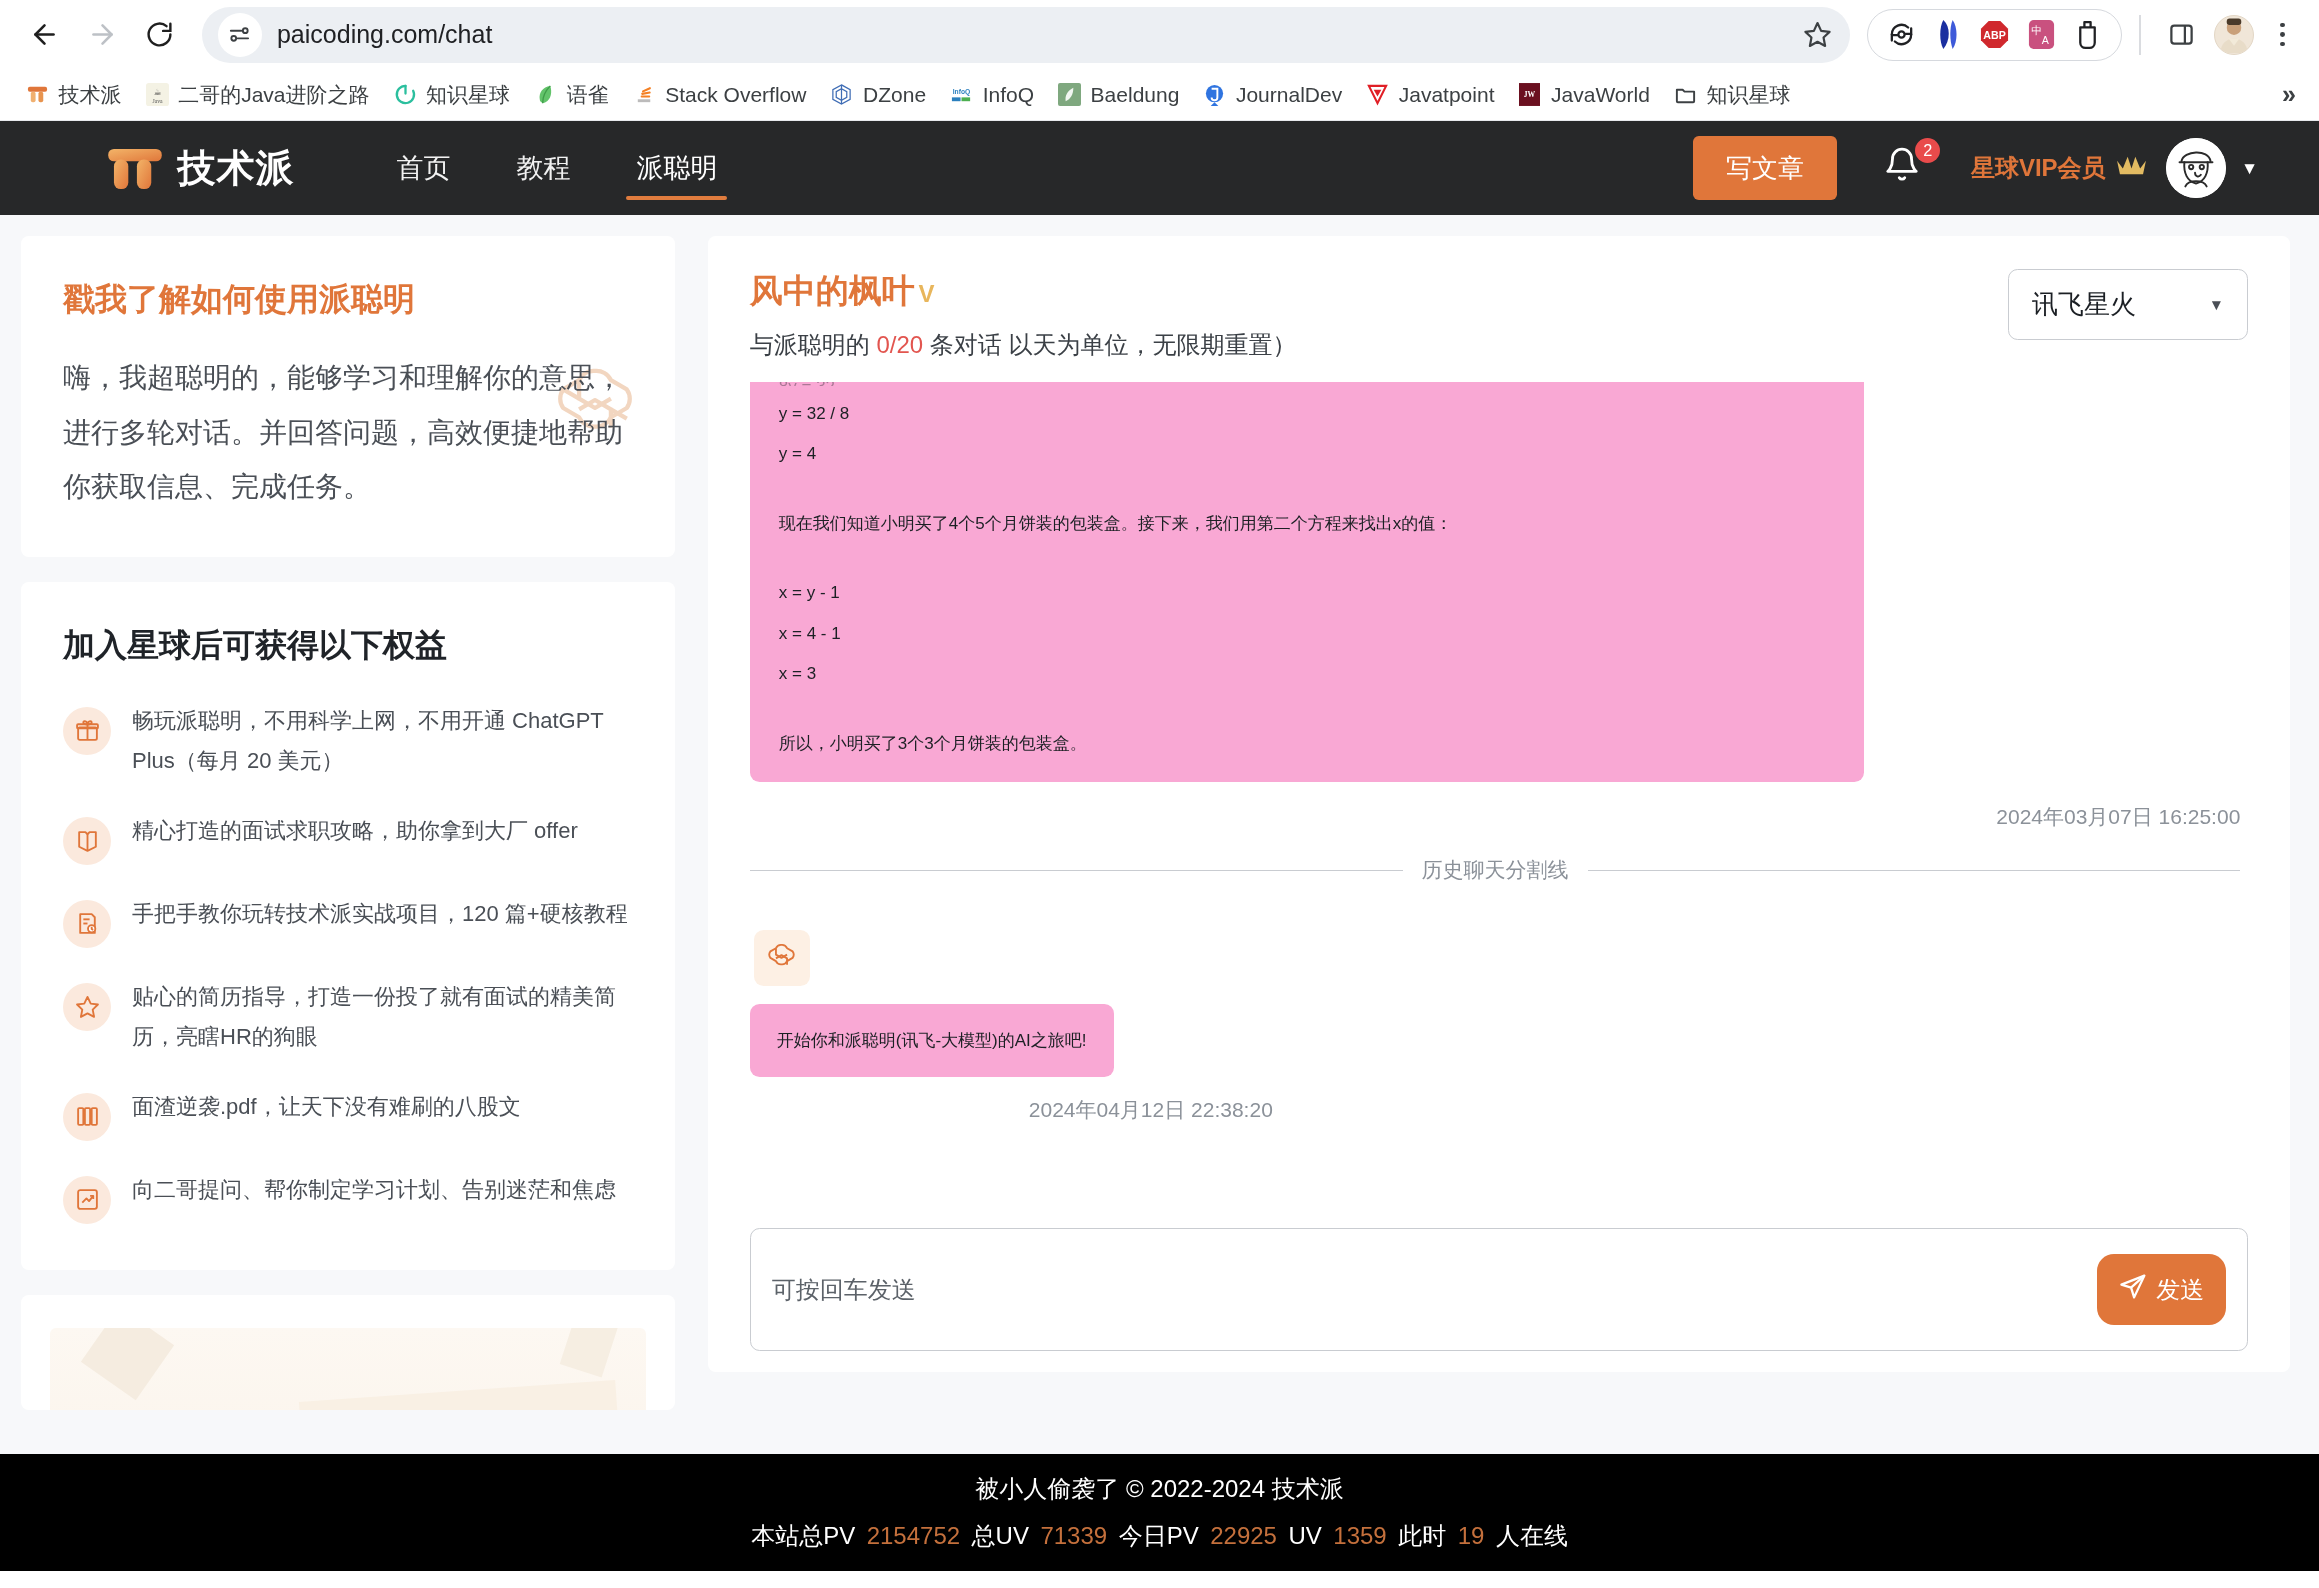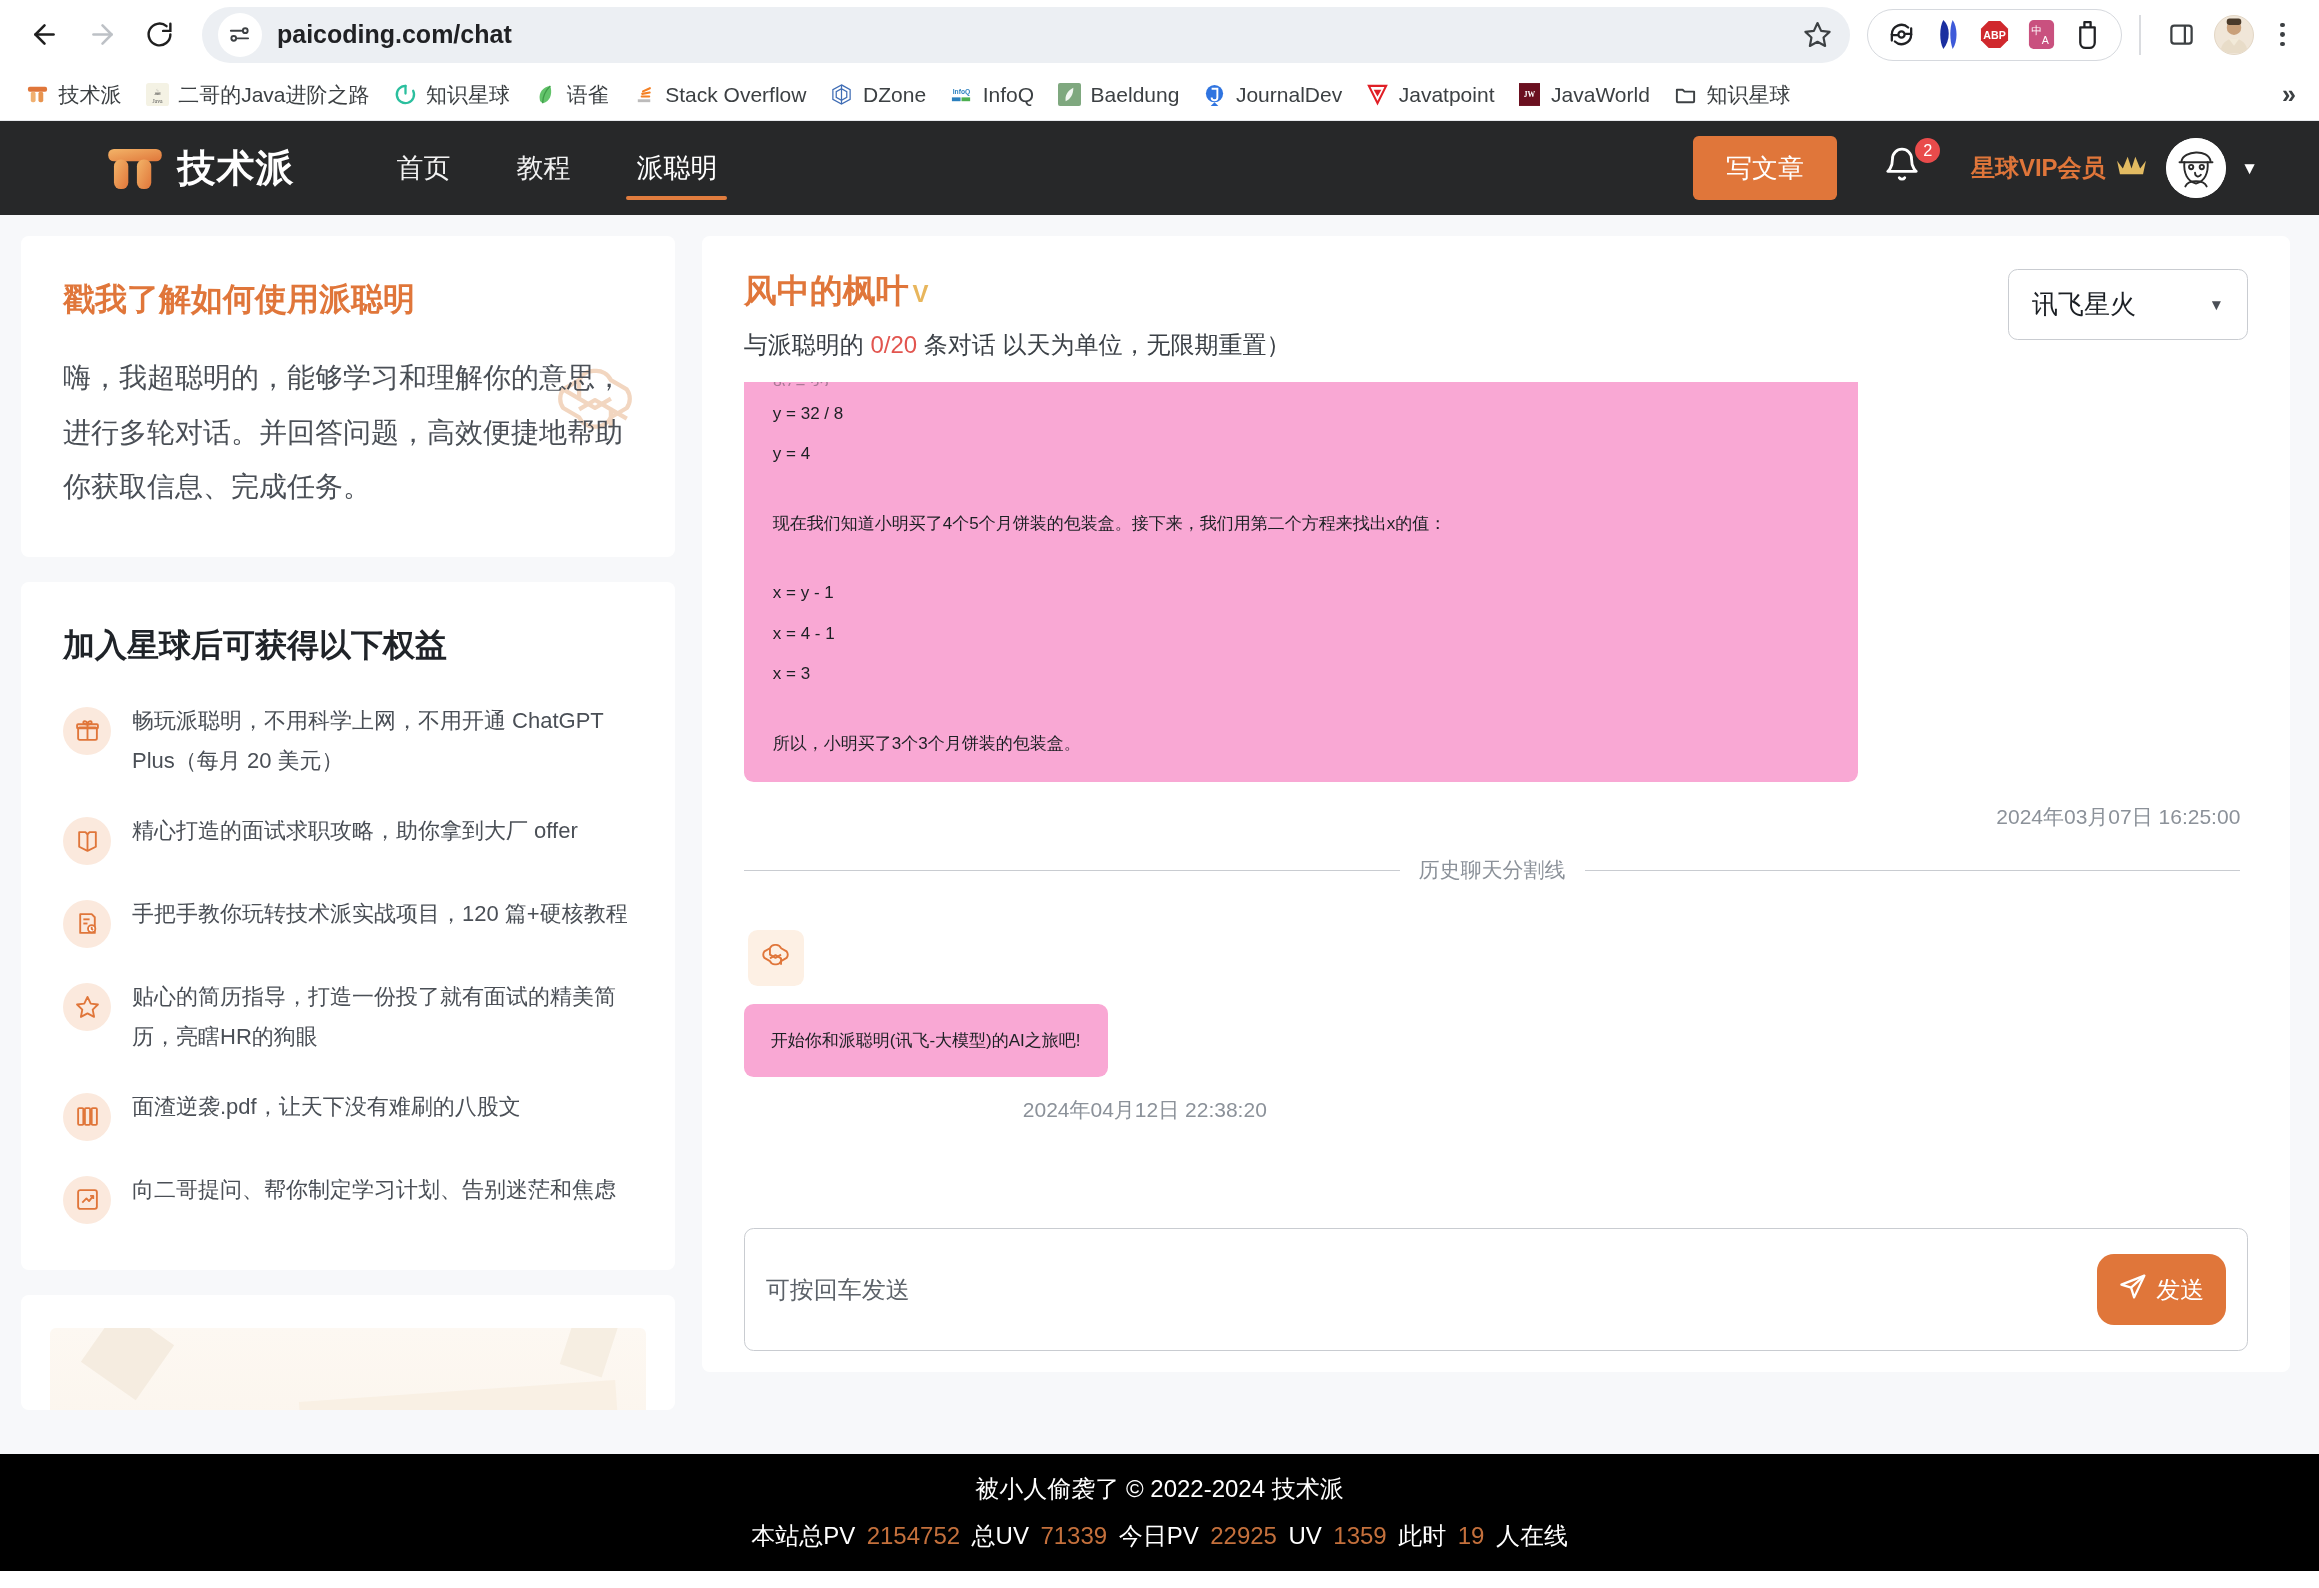--- a/index.html
+++ b/index.html
@@ -19,21 +19,21 @@
   }
   .nav-btn {
     width: 54px; height: 54px; border-radius: 50%;
     display: flex; align-items: center; justify-content: center;
     color: #1f1f1f; flex: none;
   }
   .nav-btn.disabled { color: #bdc1c6; }
   .omnibox {
     flex: 1; height: 56px; background: #eceff3; border-radius: 28px;
     display: flex; align-items: center; padding: 0 9.6px 0 15.4px;
-    margin-left: 11.5px; margin-right: 13.4px; font-weight: bold;
+    margin-left: 11.5px; margin-right: 13.4px;
   }
   .omni-icon-wrap {
     width: 44px; height: 44px; border-radius: 50%; background: #ffffff;
     display: flex; align-items: center; justify-content: center; flex: none;
   }
   .omni-url {
     font-size: 25px; color: #202124; margin-left: 15.4px; flex: 1;
     white-space: nowrap; overflow: hidden;
   }
   .star-btn { width: 46px; height: 46px; display:flex; align-items:center; justify-content:center; flex:none; }
@@ -104,21 +104,21 @@
   .crown { margin-left: 9.6px; font-size: 25px; }
   .avatar-site {
     width: 60px; height: 60px; border-radius: 50%; background: #fff;
     margin-left: 17.3px; display:flex; align-items:center; justify-content:center; overflow:hidden; flex:none;
   }
   .caret-down { margin-left: 15.4px; color: #fff; font-size: 17.3px; }
 
   
   .page-body {
     background: #f7f8fa; height: 1239px; width: 2319px;
-    display: flex; gap: 6px; padding: 21px 0 0 0; overflow: hidden;
+    display: flex; gap: 12px; padding: 21px 0 0 0; overflow: hidden;
   }
   .sidebar { width: 692px; padding: 0 17.3px 0 21px; flex: none; }
   .card { background: #fff; border-radius: 7.7px; padding: 42px 42px; margin-bottom: 25px; position: relative; overflow: hidden; }
   .card-title-orange { color: #e0763a; font-size: 32px; font-weight: 800; margin-bottom: 29px; }
   .card-desc { font-size: 28px; color: #4a4f56; line-height: 1.95; position: relative; z-index: 2; }
   .oai-watermark { position: absolute; right: 27px; top: 115px; opacity: 1; z-index:1; }
   .card-title-dark { color: #1f2328; font-size: 32px; font-weight: 800; margin-bottom: 33px; }
   .benefit { display: flex; align-items: flex-start; gap: 21px; margin-bottom: 29px; }
   .benefit:last-child { margin-bottom: 3.8px; }
   .bico {

